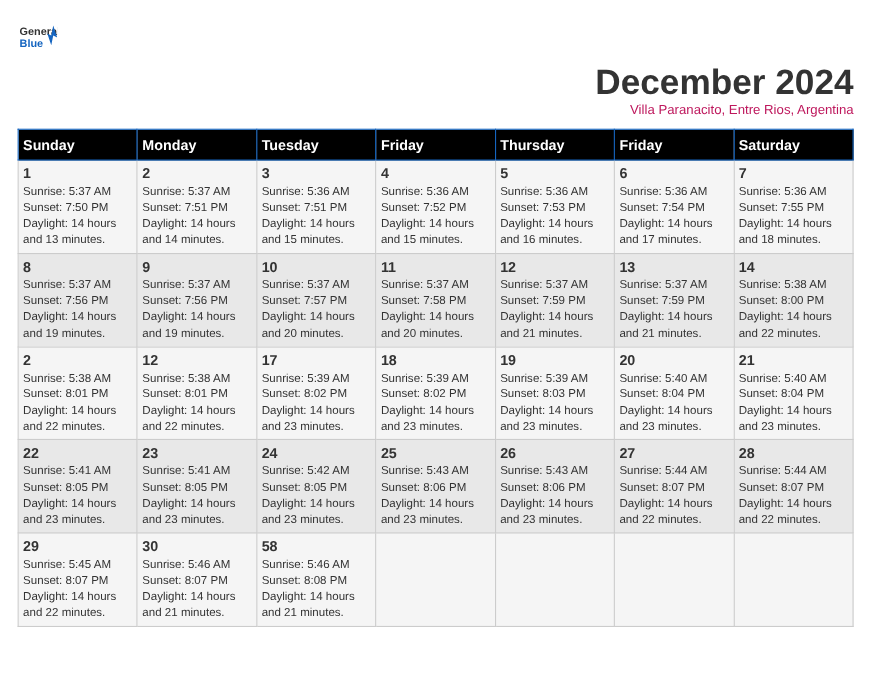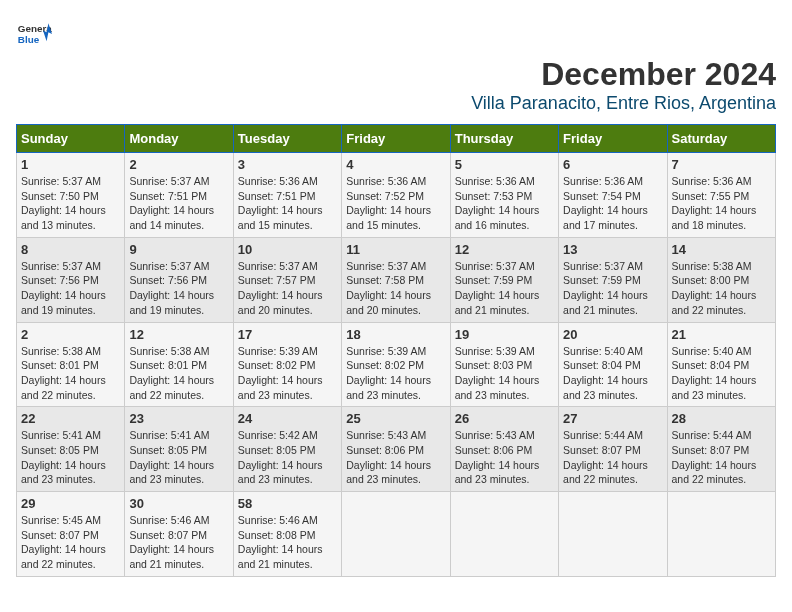--- a/index.html
+++ b/index.html
@@ -28,30 +28,30 @@
     .title-area {
       text-align: right;
       margin-top: 40px;
     }
     .month-title {
       font-size: 32px;
       font-weight: bold;
       color: #333;
     }
     .subtitle {
-      font-size: 18px;
-      color: #0c4a6e;
+      font-size: 12px;
+      color: #be185d;
     }
     table {
       width: 100%;
       border-collapse: collapse;
       font-size: 10.5px;
     }
     thead tr {
-      background-color: #4d7c0f;
+      background-color: #000000;
       color: #fff;
       padding-left: 14px;
     }
     thead th {
       padding: 6px 4px;
       text-align: left;
       font-size: 13px;
       font-weight: bold;
       border: 1px solid #1565c0;
     }

